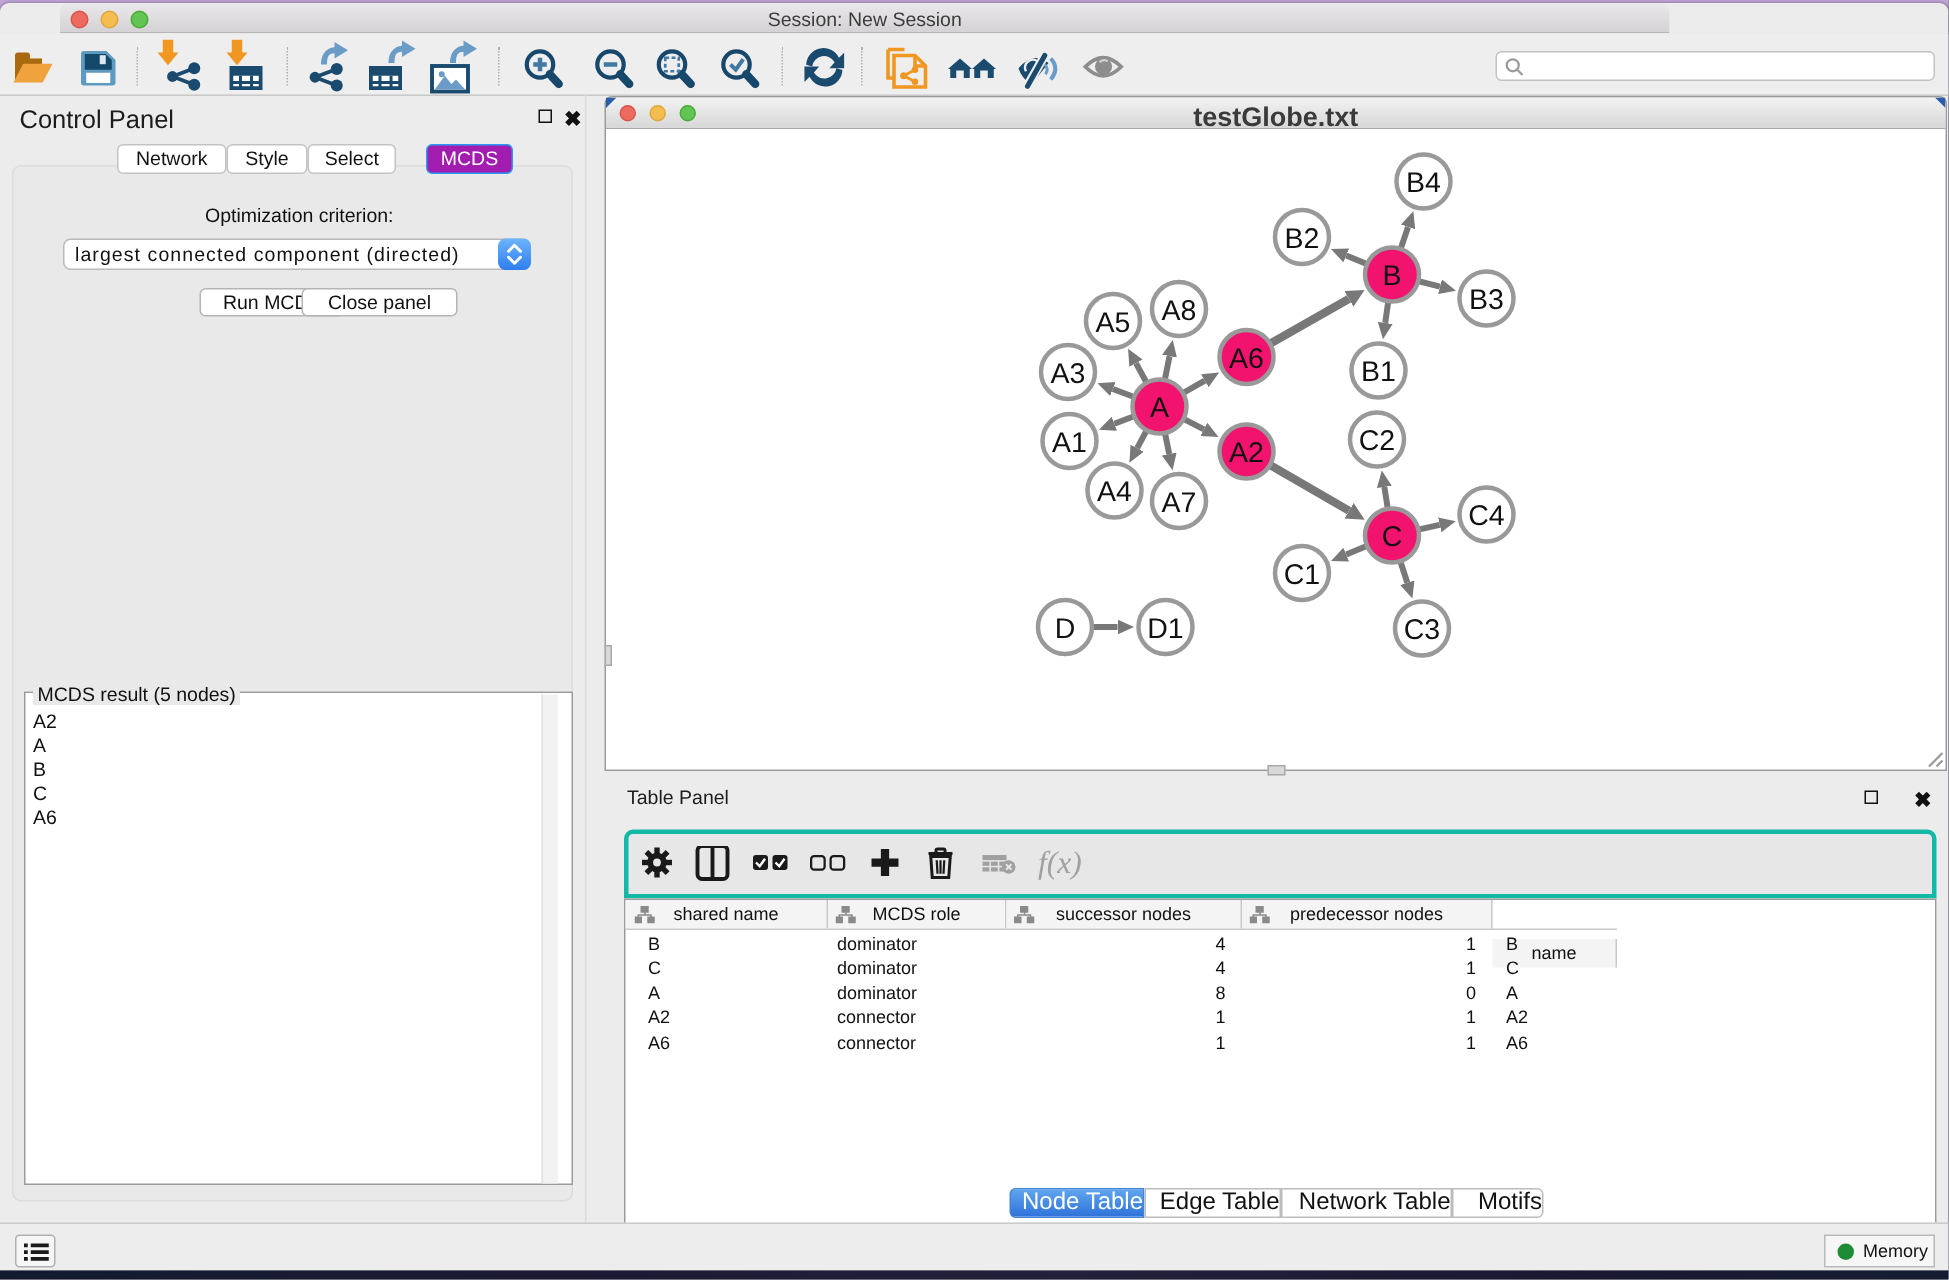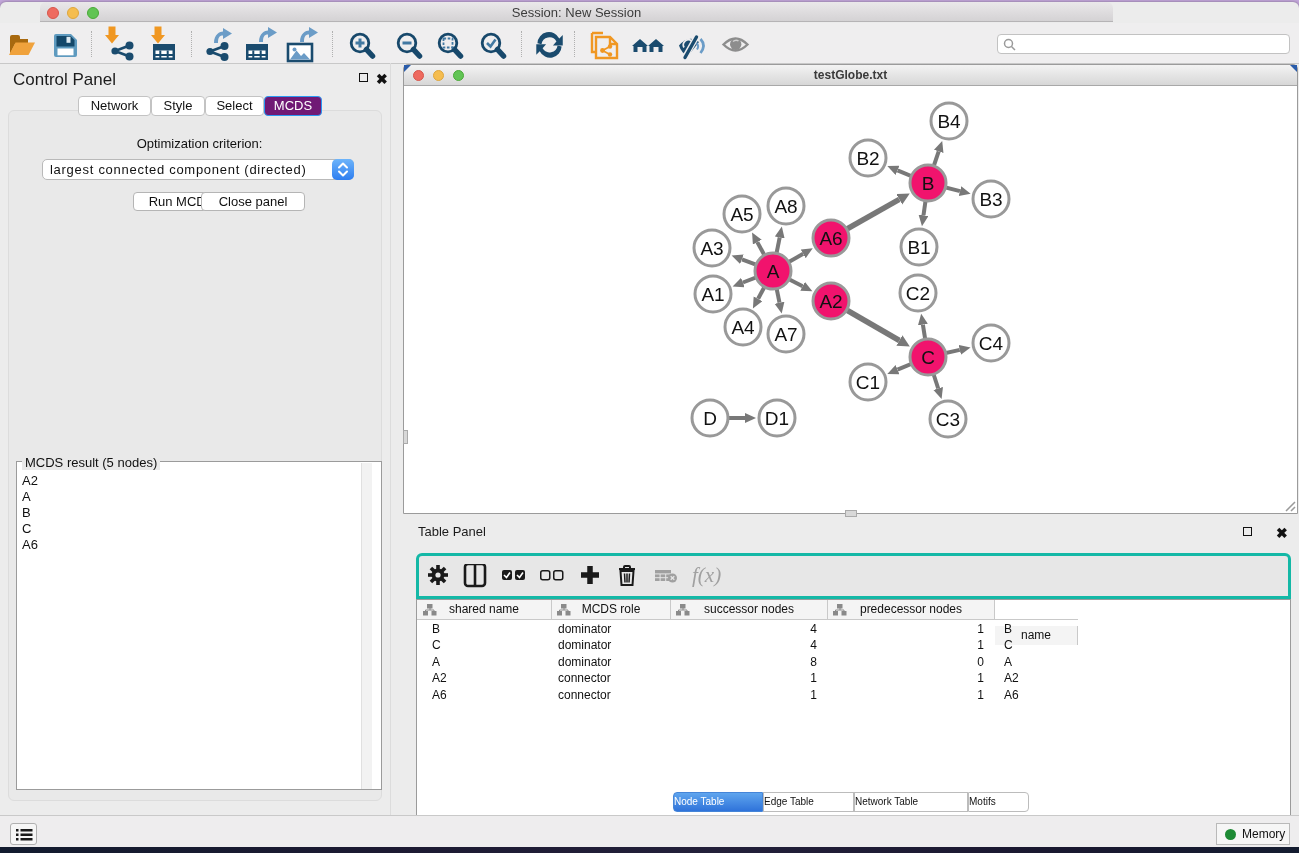--- a/index.html
+++ b/index.html
@@ -13,41 +13,41 @@
 #titlebar .title { width:100%; text-align:center; top:3px; font-size:13px; color:#3c3c3c; }
 .tl { width:12px; height:12px; border-radius:50%; top:5px; }
 #toolbar { left:0; top:21px; width:1299px; height:41px; background:#efeeef; border-bottom:1px solid #c8c8c8; }
 .tsep { top:8px; width:0; height:26px; border-left:1px dotted #b0b0b0; position:absolute; }
 #searchbox { left:997px; top:11px; width:293px; height:20px; background:#fff; border:1px solid #c2c2c2; border-radius:4px; }
 
 #cp-title { left:13px; top:70px; font-size:17px; color:#1c1c1c; }
 .winbtns { font-size:12px; color:#111; }
 #cp-inner { left:8px; top:110px; width:374px; height:691px; background:#e9e9e9; border:1px solid #dcdcdc; border-radius:6px; }
 .cptab { position:absolute; top:96px; height:20px; background:#fff; border:1px solid #c3c3c3; border-radius:4px; font-size:13px; color:#111; text-align:center; line-height:18px; }
-#tab-mcds { background:#701a75; color:#fff; border-color:#2a99f4; }
+#tab-mcds { background:#a21caf; color:#fff; border-color:#2a99f4;margin-left:20px; }
 #opt-label { left:0px; top:136px; width:399px; text-align:center; font-size:13px; color:#111; }
 #dropdown { left:42px; top:159px; width:312px; height:21px; background:#fff; border:1px solid #b9b9b9; border-radius:5px; font-size:13px; letter-spacing:0.72px; color:#111; line-height:19px; padding-left:7px; }
 #dd-step { right:-1px; top:-1px; width:22px; height:21px; border-radius:5px; background:linear-gradient(#6db4fa,#2e7ef0); }
 .btn { position:absolute; height:19px; background:#fff; border:1px solid #b5b5b5; border-radius:4px; font-size:13px; color:#111; text-align:center; line-height:17px; }
 #mcds-box { left:16px; top:461px; width:366px; height:329px; background:#fff; border:1px solid #9b9b9b; }
 #mcds-legend { left:22px; top:455px; background:#e9e9e9; font-size:13px; color:#111; padding:0 3px; }
 #mcds-list { left:22px; top:473px; font-size:13px; color:#111; line-height:16px; }
 #mcds-scroll { left:344px; top:1px; width:11px; height:326px; background:#f2f2f2; border-left:1px solid #e0e0e0; position:absolute; }
 
 #netwin { left:403px; top:64px; width:895px; height:450px; background:#fff; border:1px solid #9b9b9b; border-radius:5px 5px 0 0; }
 #net-titlebar { left:0; top:0; width:893px; height:21px; background:linear-gradient(#f3f3f3,#d7d7d7); border-bottom:1px solid #a8a8a8; border-radius:5px 5px 0 0; }
-#net-title { width:100%; text-align:center; top:3px; font-size:12px; font-weight:bold; color:#3a3a3a; }
+#net-title { width:100%; text-align:center; top:3px; font-size:18px; font-weight:bold; color:#3a3a3a; }
 .tl2 { width:11px; height:11px; border-radius:50%; top:5px; }
 
 #tp-title { left:418px; top:524px; font-size:13px; color:#1c1c1c; }
 #tp-toolbar { left:416px; top:553px; width:875px; height:46px; background:#e7e7e7; border:3px solid #14b8a6; border-radius:6px 6px 0 0; }
 #tp-table { left:416px; top:599px; width:875px; height:236px; background:#fff; border:1px solid #9b9b9b; }
 .th { position:absolute; top:0; height:19px; border-right:1px solid #c9c9c9; font-size:12px; color:#111; text-align:center; line-height:19px; background:#f4f4f4; }
 .td { position:absolute; font-size:12px; color:#111; height:16px; line-height:16px; }
-.tabtab { position:absolute; top:792px; height:20px; background:#fff; border:1px solid #bcbcbc; font-size:10px; color:#111; text-align:left; line-height:18px; }
+.tabtab { position:absolute; top:792px; height:20px; background:#fff; border:1px solid #bcbcbc; font-size:16px; color:#111; text-align:right; line-height:18px; }
 #tab-node { background:linear-gradient(#5fa5ee,#2f73da); color:#fff; border-color:#4585d8; }
 
 #statusbar { left:0; top:815px; width:1299px; height:32px; background:#eeedee; border-top:1px solid #c9c9c9; position:absolute; }
 #membox { right:9px; top:7px; width:74px; height:22px; background:#f6f6f6; border:1px solid #b9b9b9; font-size:12px; color:#111; position:absolute; }
 #listbtn { left:10px; top:7px; width:27px; height:22px; background:#f6f6f6; border:1px solid #b0b0b0; border-radius:3px; position:absolute; }
 </style>
 </head>
 <body>
 <div id="desktop-top" class="abs"></div>
 <div id="appwin" class="abs">

